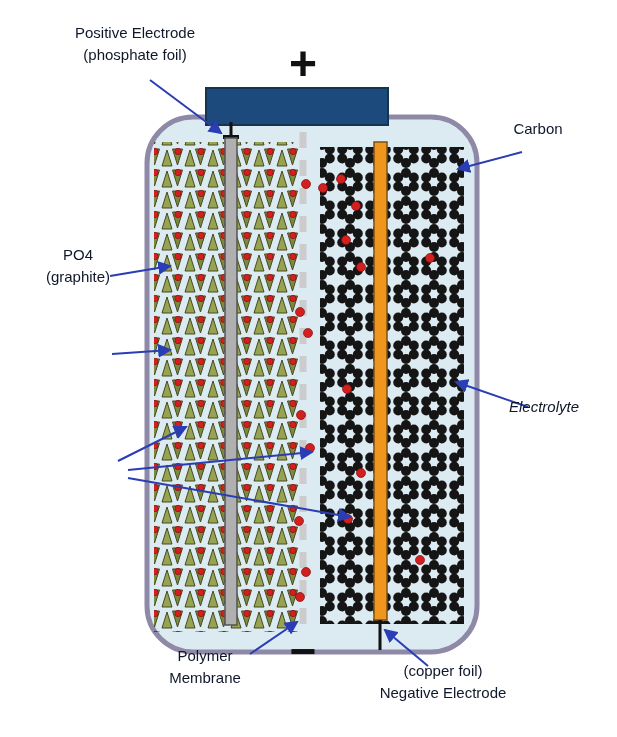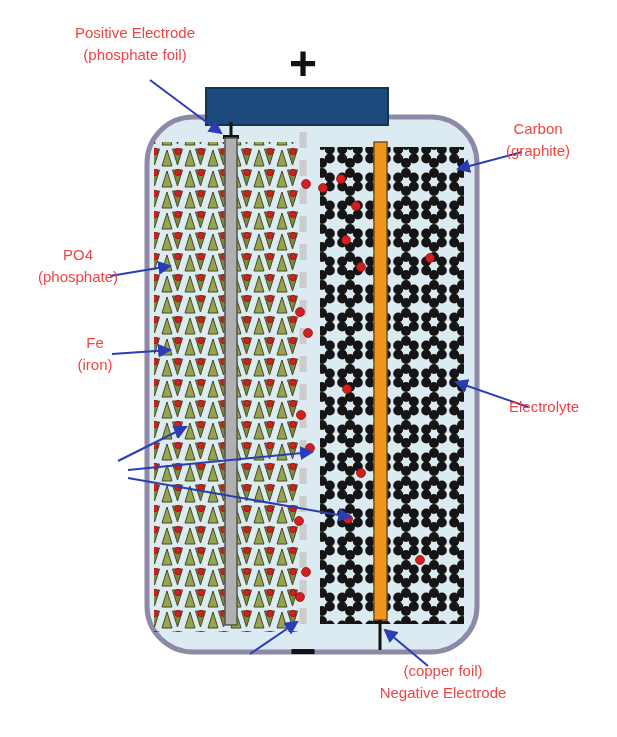--- a/index.html
+++ b/index.html
@@ -7,21 +7,21 @@
     position: relative;
     width: 617px;
     height: 737px;
     background: #ffffff;
     font-family: "Liberation Sans", sans-serif;
     overflow: hidden;
   }
   .canvas svg { position: absolute; left: 0; top: 0; }
   .lbl {
     position: absolute;
-    color: #ef4444;
+    color: #0f172a;
     font-size: 15px;
     line-height: 22px;
     text-align: center;
     white-space: nowrap;
   }
   .lbl span { display: block; }
   .sign {
     position: absolute;
     color: #111111;
     font-weight: 800;
@@ -118,38 +118,37 @@
 
   <div class="lbl" style="left:50px; top:22px; width:170px;">
     <span>Positive Electrode</span>
     <span>(phosphate foil)</span>
   </div>
 
   <div class="sign plus" style="left:278px; top:40px; width:50px;">+</div>
 
   <div class="lbl" style="left:478px; top:118px; width:120px;">
     <span>Carbon</span>
-    <span>(graphite)</span>
   </div>
 
   <div class="lbl" style="left:28px; top:244px; width:100px;">
     <span>PO4</span>
-    <span>(phosphate)</span>
-  </div>
-
-  <div class="lbl" style="left:50px; top:332px; width:90px;">
-    <span>Fe</span>
-    <span>(iron)</span>
+    <span>(graphite)</span>
   </div>
 
 
-  <div class="lbl" style="left:484px; top:396px; width:120px;">
+
+  <div class="lbl" style="left:484px; top:396px; width:120px;font-style:italic;">
     <span>Electrolyte</span>
   </div>
 
+  <div class="lbl" style="left:150px; top:645px; width:110px;">
+    <span>Polymer</span>
+    <span>Membrane</span>
+  </div>
 
   <div class="sign minus" style="left:278px; top:628px; width:50px;">−</div>
 
   <div class="lbl" style="left:348px; top:660px; width:190px;">
     <span>(copper foil)</span>
     <span>Negative Electrode</span>
   </div>
 
 </div>
 

